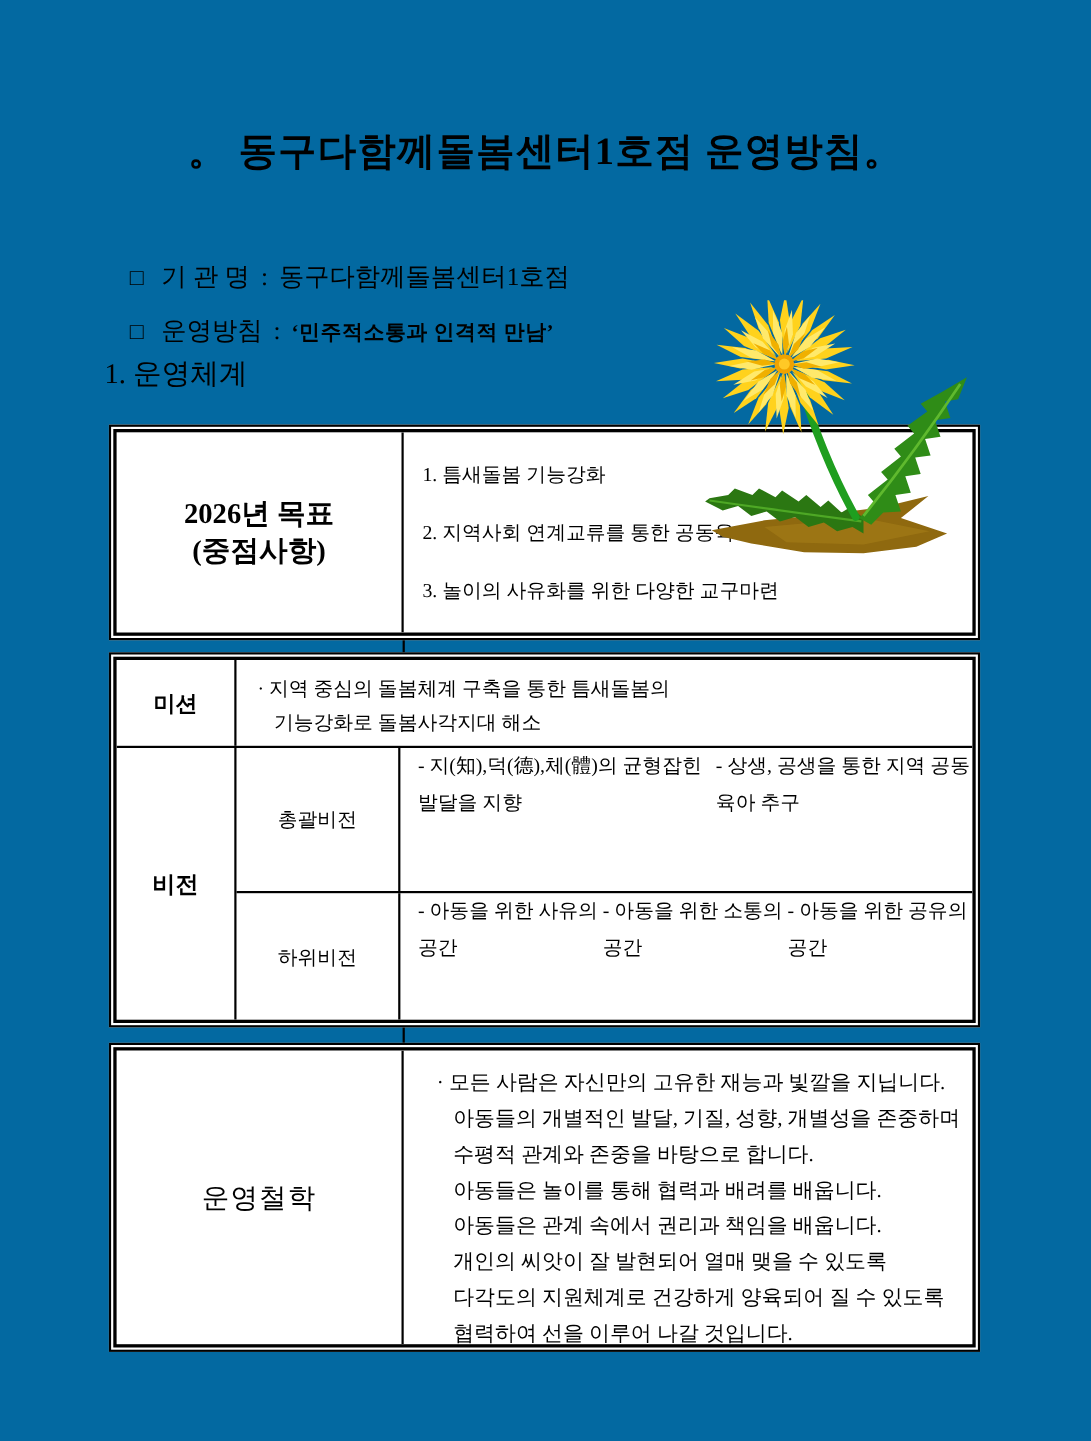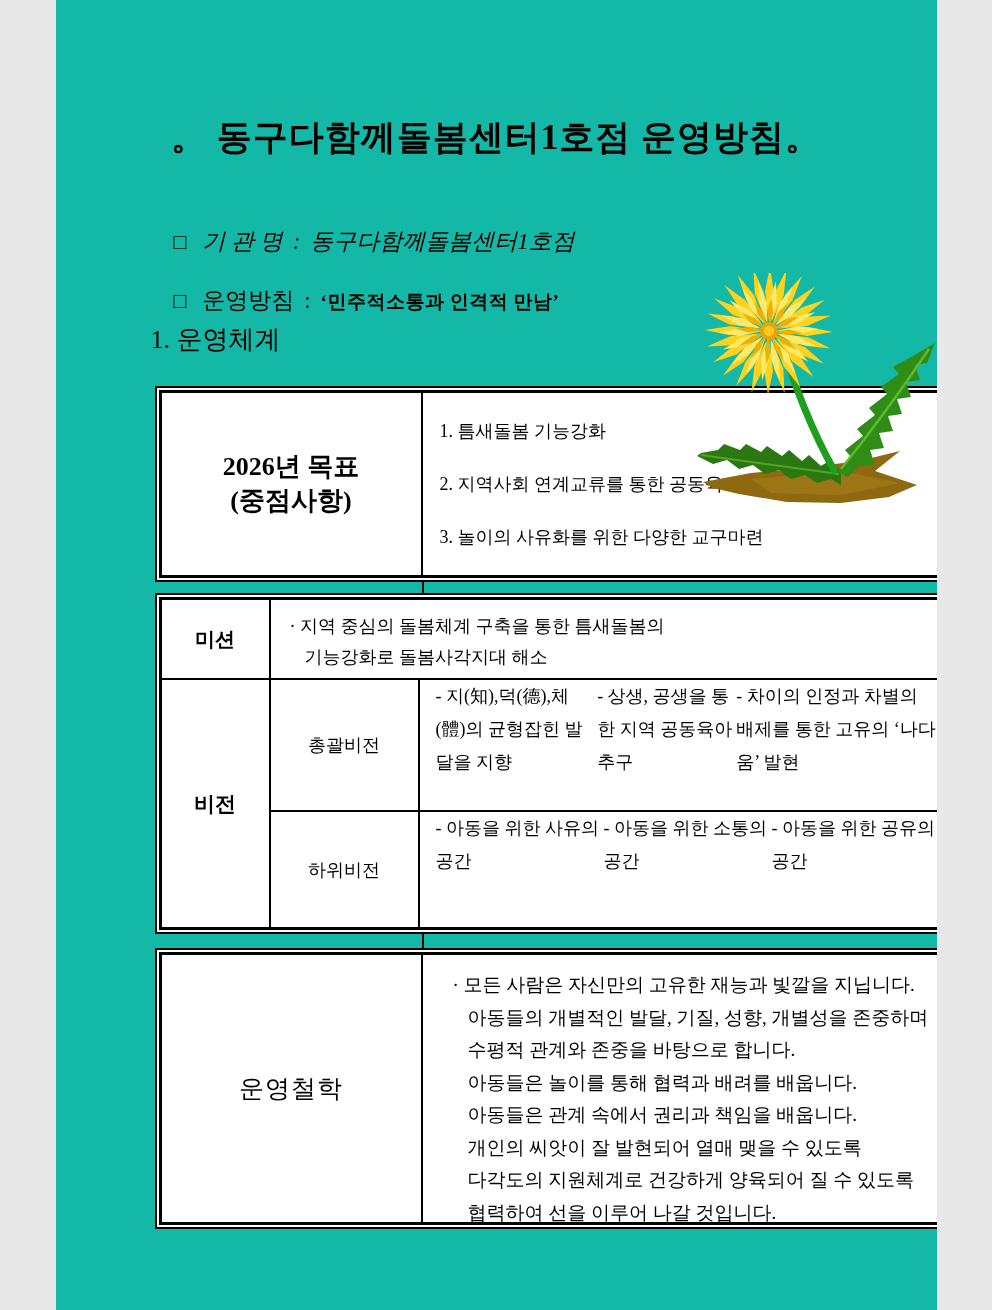--- a/index.html
+++ b/index.html
@@ -1,17 +1,17 @@
 <!DOCTYPE html>
 <html><head>
 <meta charset="utf-8">
 <style>
   html,body{margin:0;padding:0;background:#e8e8e8;}
   .page{
-    position:relative;width:881px;height:1310px;background:#14b8a6;
+    position:relative;width:992px;height:1310px;background:#0369a1;
     margin:0 auto;overflow:hidden;
     font-family:"Liberation Serif","DejaVu Serif",serif;color:#000;
   }
   .title{
     position:absolute;left:0;right:0;top:114px;text-align:center;
     font-size:35px;font-weight:600;letter-spacing:1px;white-space:pre;
   }
   .field{position:absolute;left:95px;font-size:23px;white-space:pre;}
   .field .marker{font-size:21px;margin-right:16px;}
   .field .colon{margin:0 10px;}
@@ -56,21 +56,21 @@
 
   .dandelion{position:absolute;left:635px;top:273px;width:270px;height:238px;z-index:3;}
 </style>
 </head>
 <body>
 
 <div class="page">
 
   <div class="title">。 동구다함께돌봄센터1호점 운영방침。</div>
 
-  <div class="field field-1" style="top:200px;font-style:italic;">
+  <div class="field field-1" style="top:210px;">
     <span class="marker">□</span><span class="label">기 관 명</span><span class="colon">:</span><span class="value">동구다함께돌봄센터1호점</span>
   </div>
 
   <div class="field field-2" style="top:259px;">
     <span class="marker">□</span><span class="label">운영방침</span><span class="colon">:</span><span class="value">‘민주적소통과 인격적 만남’</span>
   </div>
 
   <div class="heading">1. 운영체계</div>
 
   <div class="gap-connector gc-1"></div>
@@ -100,21 +100,20 @@
         </div>
       </div>
       <div class="t2-row-vision">
         <div class="cell vline label-cell t2-vision-label bold">비전</div>
         <div class="t2-vision-right">
           <div class="t2-subrow1 hline">
             <div class="cell vline label-cell t2-sub-label">총괄비전</div>
             <div class="cell t2-sub-body">
               <div>- 지(知),덕(德),체(體)의 균형잡힌 발달을 지향</div>
               <div>- 상생, 공생을 통한 지역 공동육아 추구</div>
-              <div>- 차이의 인정과 차별의 배제를 통한 고유의 ‘나다움’ 발현</div>
             </div>
           </div>
           <div class="t2-subrow2">
             <div class="cell vline label-cell t2-sub-label">하위비전</div>
             <div class="cell t2-sub-body">
               <div>- 아동을 위한 사유의 공간</div>
               <div>- 아동을 위한 소통의 공간</div>
               <div>- 아동을 위한 공유의 공간</div>
             </div>
           </div>

